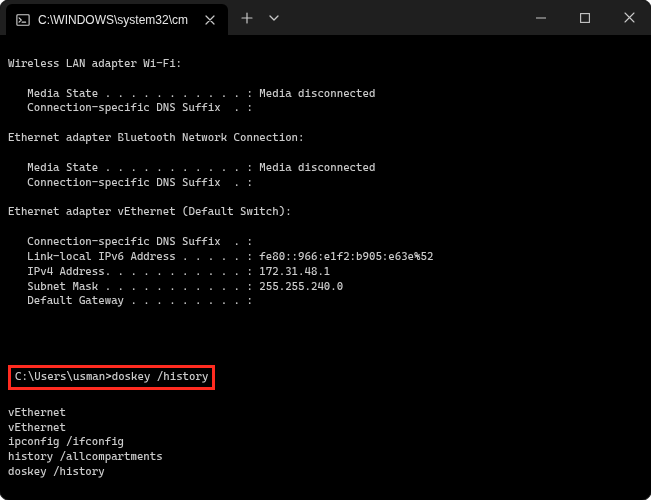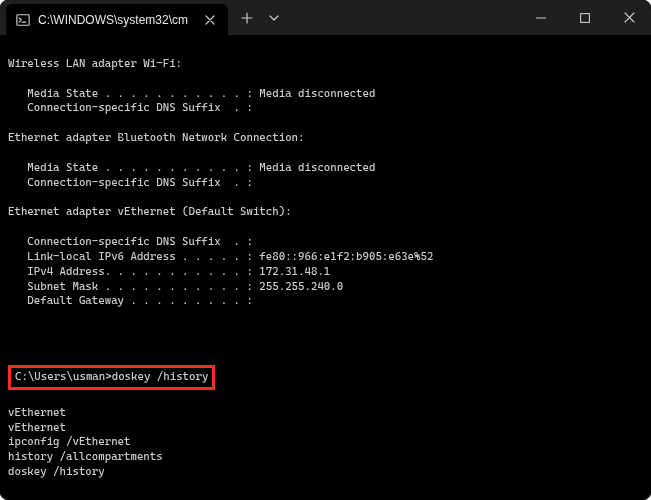--- a/index.html
+++ b/index.html
@@ -185,19 +185,19 @@
 
 <span>   Connection-specific DNS Suffix  . :</span>
 <span>   Link-local IPv6 Address . . . . . : fe80::966:e1f2:b905:e63e%52</span>
 <span>   IPv4 Address. . . . . . . . . . . : 172.31.48.1</span>
 <span>   Subnet Mask . . . . . . . . . . . : 255.255.240.0</span>
 <span>   Default Gateway . . . . . . . . . :</span>
 
 <div class="highlight-line"><span class="highlight-wrap"><span>C:\Users\usman&gt;doskey /history</span></span></div>
 <span>vEthernet</span>
 <span>vEthernet</span>
-<span>ipconfig /vEthernet</span>
+<span>ipconfig /ifconfig</span>
 <span>history /allcompartments</span>
 <span>doskey /history</span>
 
 
   </div>
 </div>
 
 </body></html>

